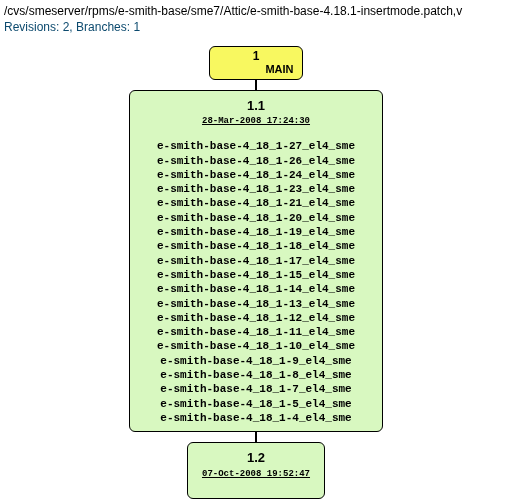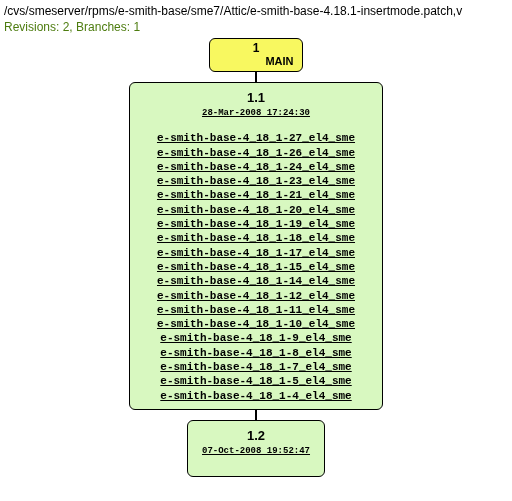--- a/index.html
+++ b/index.html
@@ -13,22 +13,22 @@
     }
     .header-path {
       font-family: Arial, sans-serif;
       font-size: 12px;
       color: #000;
       margin-bottom: 2px;
     }
     .revisions-line {
       font-family: Arial, sans-serif;
       font-size: 12px;
-      color: #4d7c0f;
-      margin-bottom: 4px;
+      color: #0c4a6e;
+      margin-bottom: 12px;
     }
     .diagram-container {
       display: flex;
       flex-direction: column;
       align-items: center;
       width: 100%;
     }
     .node-box {
       border: 1px solid #000;
       border-radius: 6px;
@@ -78,21 +78,20 @@
       font-size: 9px;
       font-family: Liberation Mono, monospace;
       margin-bottom: 12px;
       text-decoration: underline;
     }
     .rev-tag {
       font-family: "Courier New", monospace;
       font-size: 11px;
       font-weight: bold;
       line-height: 1.3;
-      text-decoration: underline;
     }
     .connector {
       width: 2px;
       height: 10px;
       background: #000;
     }
   </style>
 </head>
 <body>
 
@@ -116,20 +115,21 @@
         <div class="rev-tag">e-smith-base-4_18_1-26_el4_sme</div>
         <div class="rev-tag">e-smith-base-4_18_1-24_el4_sme</div>
         <div class="rev-tag">e-smith-base-4_18_1-23_el4_sme</div>
         <div class="rev-tag">e-smith-base-4_18_1-21_el4_sme</div>
         <div class="rev-tag">e-smith-base-4_18_1-20_el4_sme</div>
         <div class="rev-tag">e-smith-base-4_18_1-19_el4_sme</div>
         <div class="rev-tag">e-smith-base-4_18_1-18_el4_sme</div>
         <div class="rev-tag">e-smith-base-4_18_1-17_el4_sme</div>
         <div class="rev-tag">e-smith-base-4_18_1-15_el4_sme</div>
         <div class="rev-tag">e-smith-base-4_18_1-14_el4_sme</div>
+        <div class="rev-tag">e-smith-base-4_18_1-13_el4_sme</div>
         <div class="rev-tag">e-smith-base-4_18_1-12_el4_sme</div>
         <div class="rev-tag">e-smith-base-4_18_1-11_el4_sme</div>
         <div class="rev-tag">e-smith-base-4_18_1-10_el4_sme</div>
         <div class="rev-tag">e-smith-base-4_18_1-9_el4_sme</div>
         <div class="rev-tag">e-smith-base-4_18_1-8_el4_sme</div>
         <div class="rev-tag">e-smith-base-4_18_1-7_el4_sme</div>
         <div class="rev-tag">e-smith-base-4_18_1-5_el4_sme</div>
         <div class="rev-tag">e-smith-base-4_18_1-4_el4_sme</div>
       </div>
   </div>

